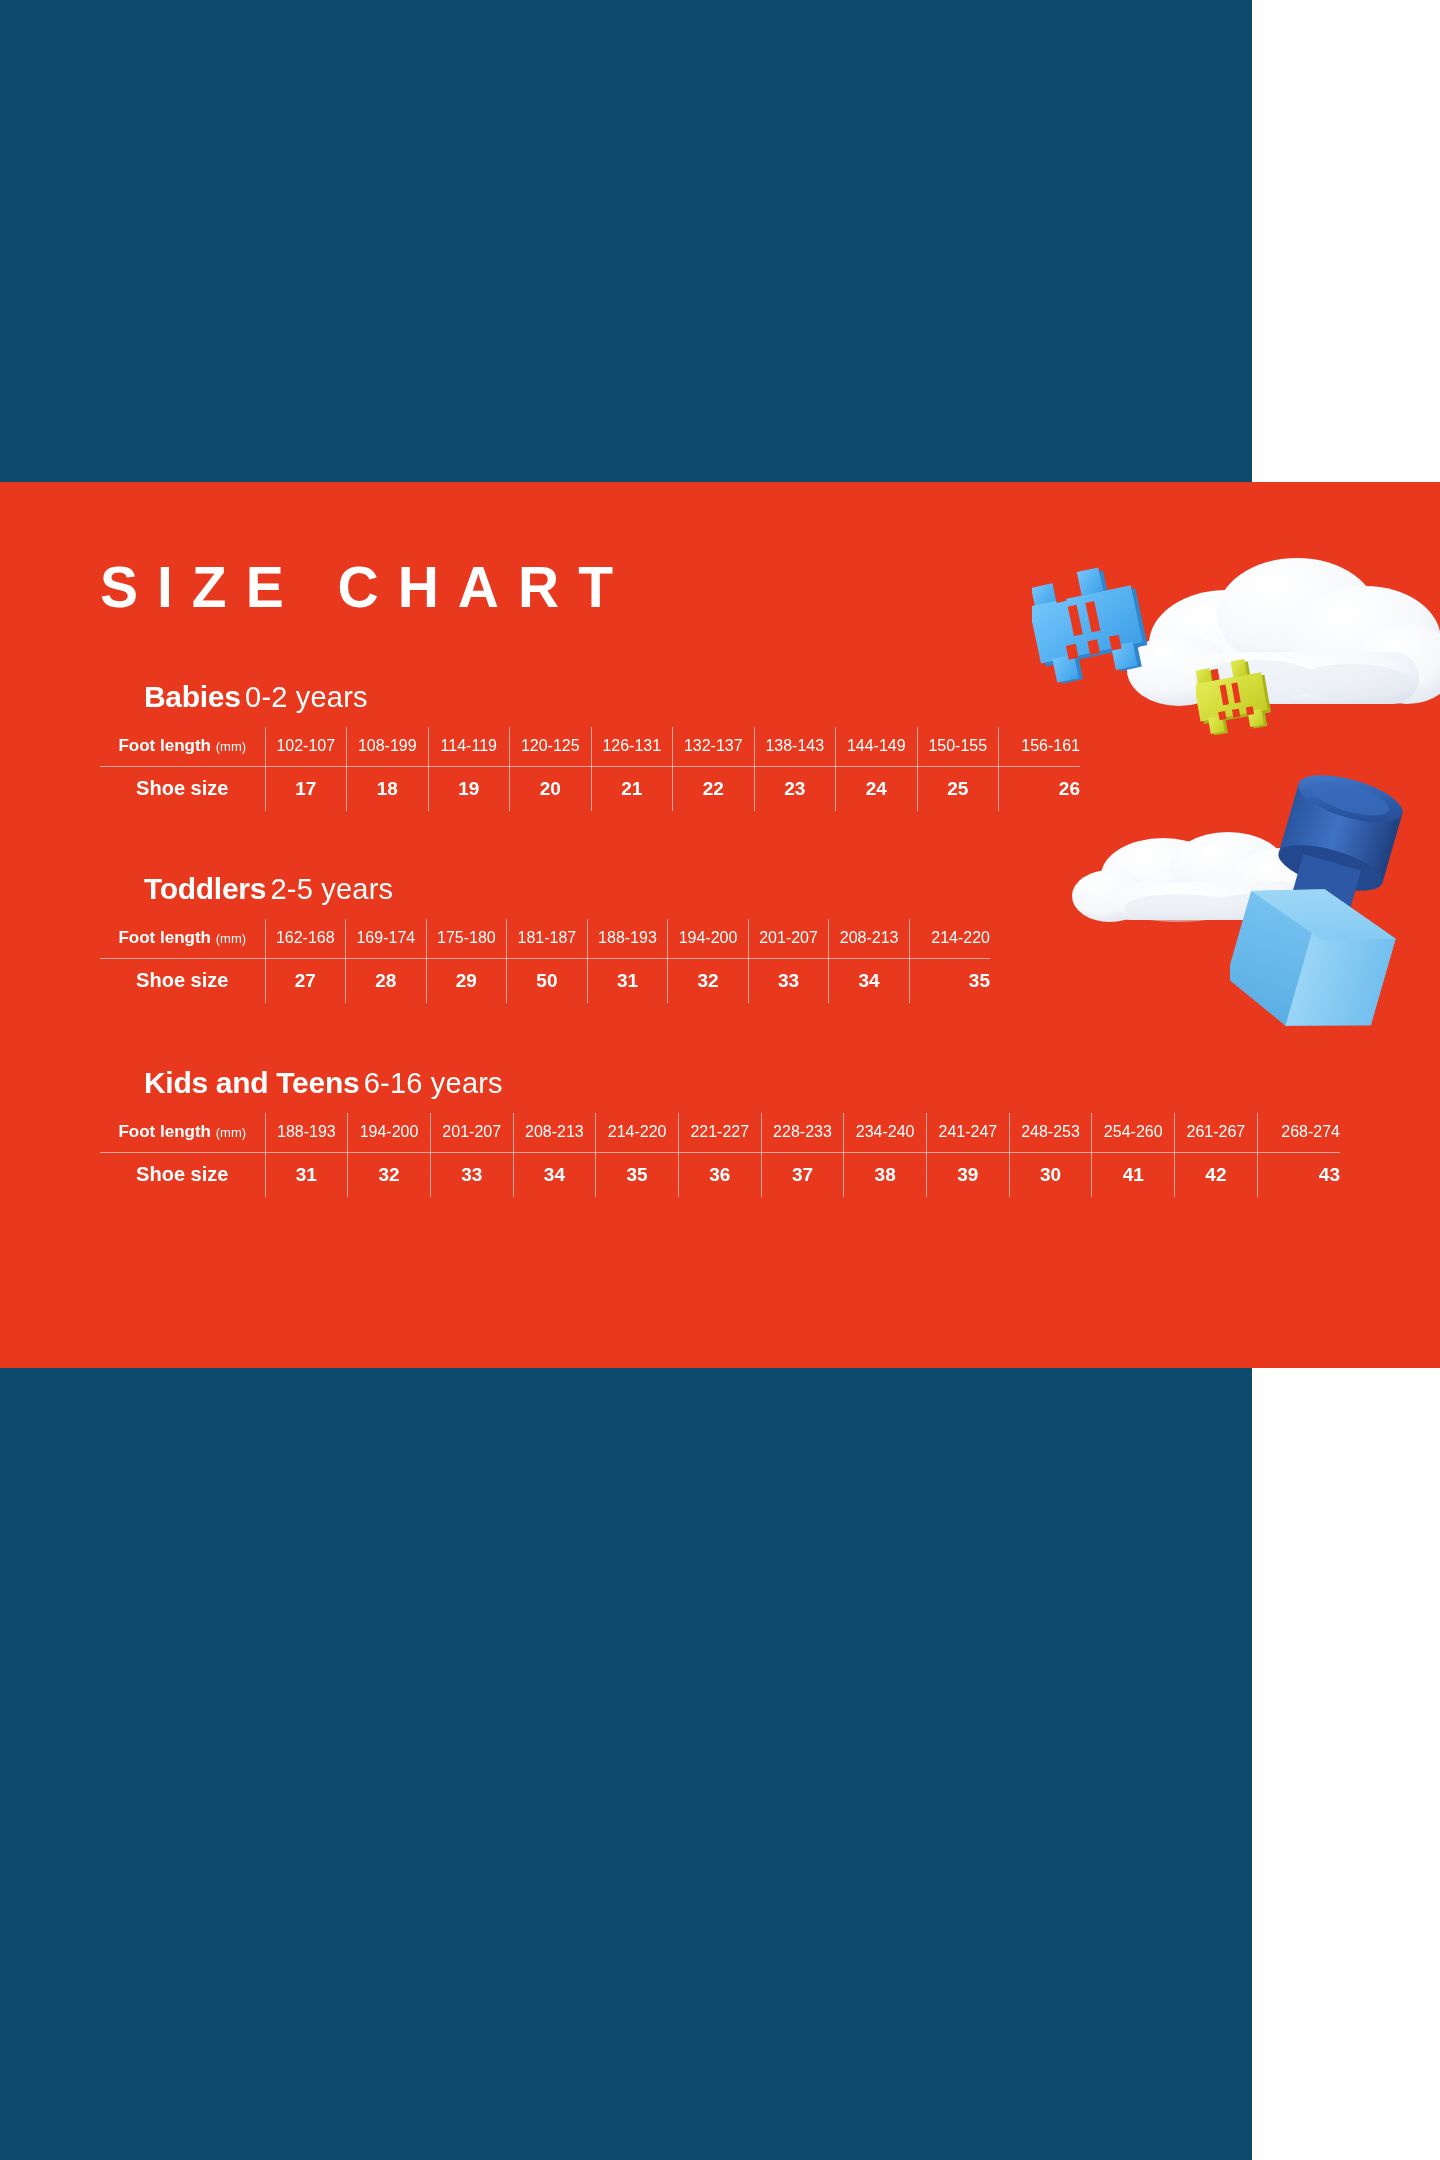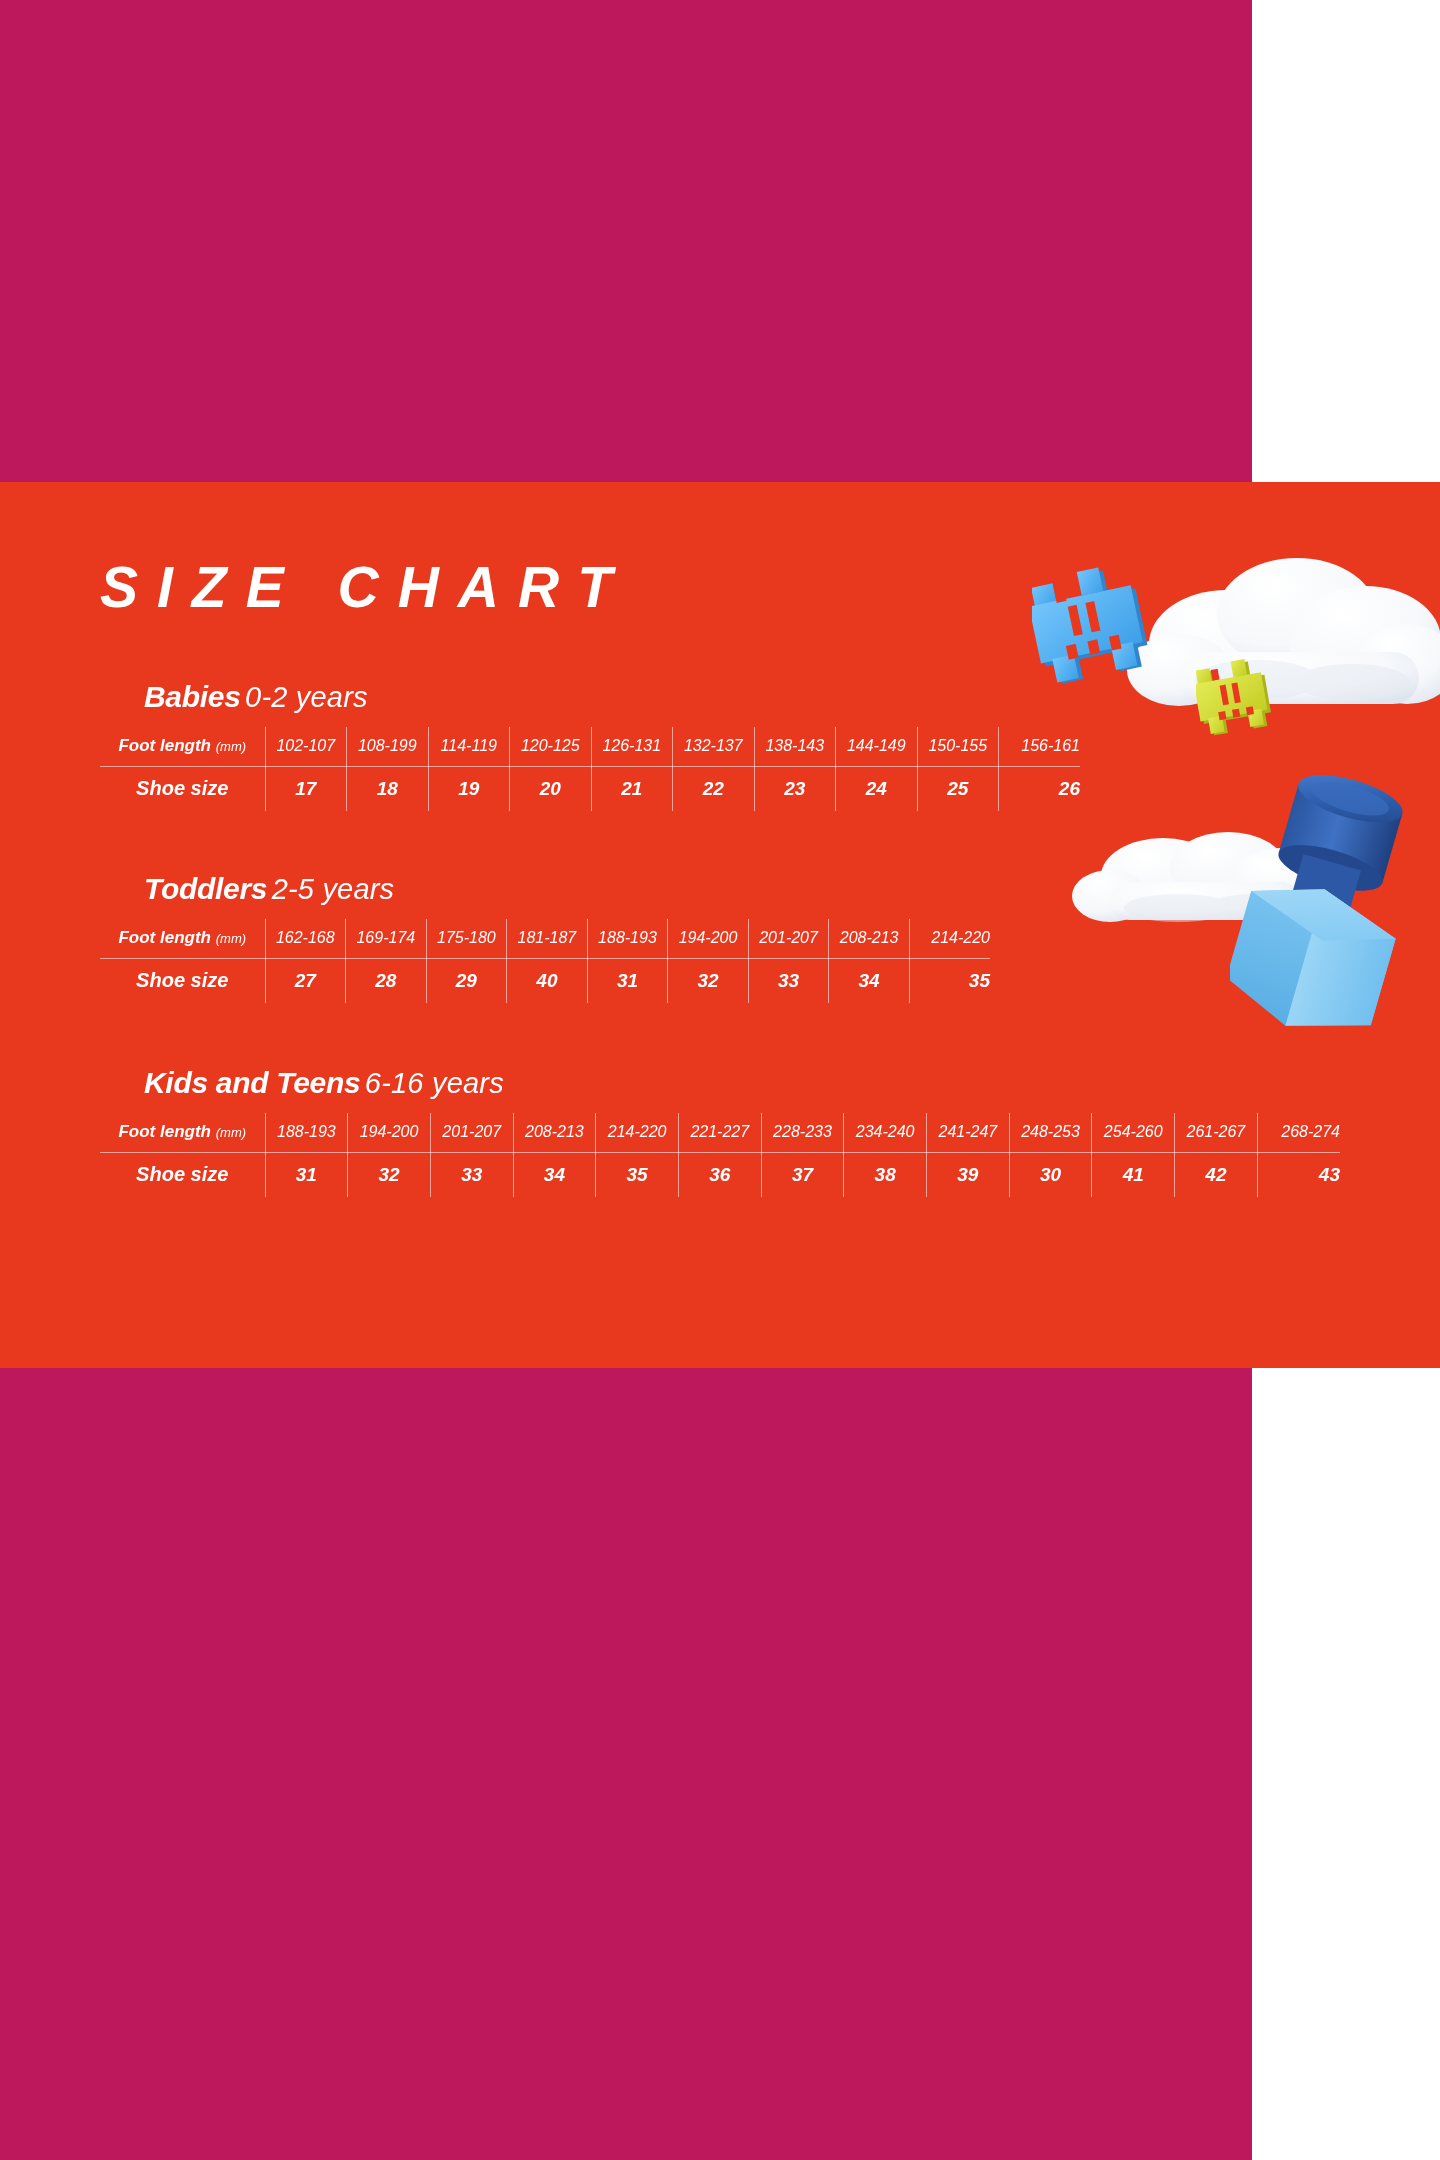--- a/index.html
+++ b/index.html
@@ -9,22 +9,21 @@
     height: 2160px;
     background: #ffffff;
     font-family: "Liberation Sans", sans-serif;
     overflow: hidden;
   }
 
   #page {
     position: relative;
     width: 1252px;
     height: 2160px;
-    background: #be185d;
-    font-style: italic;
+    background: #0c4a6e;
   }
 
   
   .panel {
     position: absolute;
     left: 0;
     top: 482px;
     width: 1440px;
     height: 886px;
     background: #e8391f;
@@ -383,21 +382,21 @@
           <td>194-200</td>
           <td>201-207</td>
           <td>208-213</td>
           <td>214-220</td>
         </tr>
         <tr class="row-shoe">
           <td class="label-cell">Shoe size</td>
           <td>27</td>
           <td>28</td>
           <td>29</td>
-          <td>40</td>
+          <td>50</td>
           <td>31</td>
           <td>32</td>
           <td>33</td>
           <td>34</td>
           <td>35</td>
         </tr>
       </tbody>
     </table>
   </div>
 

